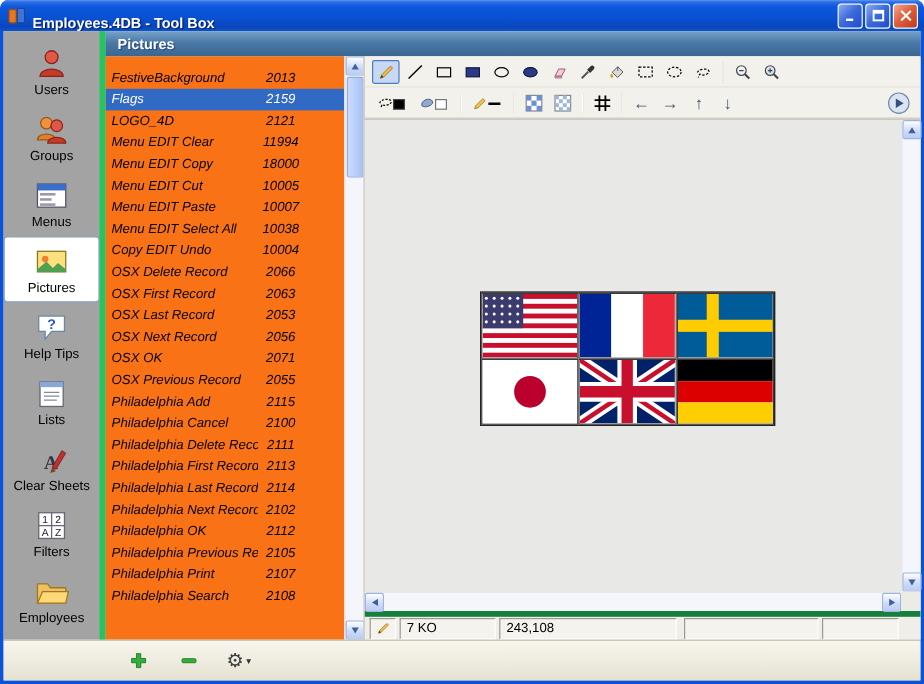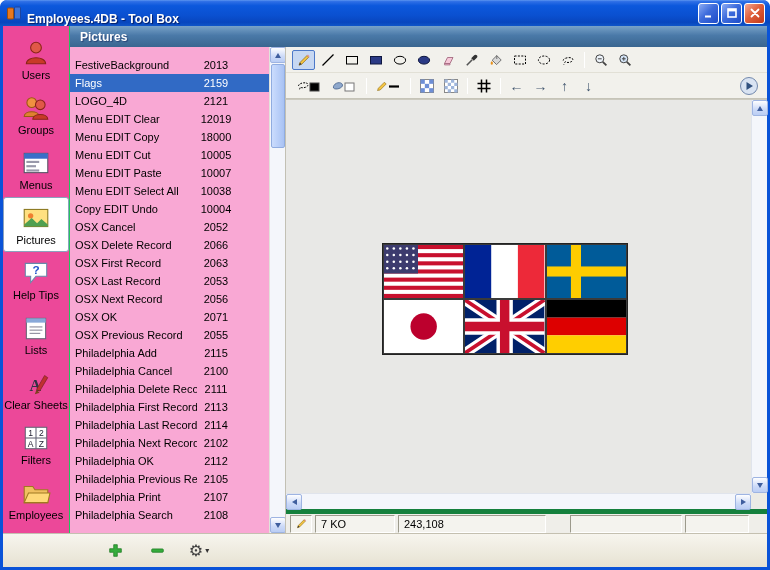--- a/index.html
+++ b/index.html
@@ -22,38 +22,38 @@
   .tb-btn svg { width:12px; height:12px; }
   .tb-btn.b-minimize, .tb-btn.b-maximize { background:linear-gradient(135deg,#8CACF4 0%,#3E6CDC 45%,#1E4CC8 100%); }
   .tb-btn.b-close { background:linear-gradient(135deg,#F4A894 0%,#E0603C 45%,#C23818 100%); }
 
   
   .app-body { position:absolute; top:26px; left:3px; right:3px; bottom:3px;
     background:#ECE9D8; display:flex; flex-direction:column; }
   .main-row { flex:1; display:flex; min-height:0; }
 
   
-  .sidebar { width:67px; background:#ec4899; border-right:1px solid #22c55e;
+  .sidebar { width:85px; background:#a3a3a3; border-right:5px solid #22c55e;
     display:flex; flex-direction:column; padding-top:6px; overflow:hidden; }
   .sb-item { height:55px; display:flex; flex-direction:column; align-items:center;
     justify-content:center; cursor:pointer; border:1px solid transparent; }
   .sb-item .icon { width:30px; height:30px; display:block; }
   .sb-item .icon svg { width:30px; height:30px; display:block; }
   .sb-label { font-size:11px; margin-top:1px; white-space:nowrap; }
   .sb-item.sel { border:1px solid #8AA2BE; border-radius:3px; background:#fff; }
 
   
   .content-col { flex:1; display:flex; flex-direction:column; min-width:0; }
   .pictures-header { height:21px; flex:0 0 21px; display:flex; align-items:center; padding-left:10px;
     background:linear-gradient(180deg,#78A2C8 0%,#4A79A8 45%,#3A6690 100%);
     color:#fff; font-weight:bold; font-size:12px; text-shadow:1px 1px 1px rgba(0,0,60,.4); }
   .content-row { flex:1; display:flex; min-height:0; }
 
   
-  .list-panel { width:199px; background:#f9a8d4; overflow:hidden; padding-top:9px; }
+  .list-panel { width:199px; background:#f97316; overflow:hidden; padding-top:9px;font-style:italic; }
   .list-row { height:18px; display:flex; align-items:center; cursor:default; }
   .list-row .name { flex:1; padding-left:5px; white-space:nowrap; overflow:hidden; }
   .list-row .num  { width:72px; text-align:center; padding-right:34px; }
   .list-row.sel { background:#316AC5; color:#fff; }
 
   
   .vscroll { width:16px; background:#F4F6FB; border-left:1px solid #E2E2DA; display:flex;
     flex-direction:column; }
   .scroll-btn { width:16px; height:16px; flex:0 0 16px;
     background:linear-gradient(180deg,#FEFEFF,#CCDAF8 60%,#BACDF4);
@@ -276,45 +276,41 @@
               <div class="list-row sel">
                 <span class="name">Flags</span>
                 <span class="num">2159</span>
               </div>
               <div class="list-row">
                 <span class="name">LOGO_4D</span>
                 <span class="num">2121</span>
               </div>
               <div class="list-row">
                 <span class="name">Menu EDIT Clear</span>
-                <span class="num">12019</span>
+                <span class="num">11994</span>
               </div>
               <div class="list-row">
                 <span class="name">Menu EDIT Copy</span>
                 <span class="num">18000</span>
               </div>
               <div class="list-row">
                 <span class="name">Menu EDIT Cut</span>
                 <span class="num">10005</span>
               </div>
               <div class="list-row">
                 <span class="name">Menu EDIT Paste</span>
                 <span class="num">10007</span>
               </div>
               <div class="list-row">
                 <span class="name">Menu EDIT Select All</span>
                 <span class="num">10038</span>
               </div>
               <div class="list-row">
                 <span class="name">Copy EDIT Undo</span>
                 <span class="num">10004</span>
-              </div>
-              <div class="list-row">
-                <span class="name">OSX Cancel</span>
-                <span class="num">2052</span>
               </div>
               <div class="list-row">
                 <span class="name">OSX Delete Record</span>
                 <span class="num">2066</span>
               </div>
               <div class="list-row">
                 <span class="name">OSX First Record</span>
                 <span class="num">2063</span>
               </div>
               <div class="list-row">

